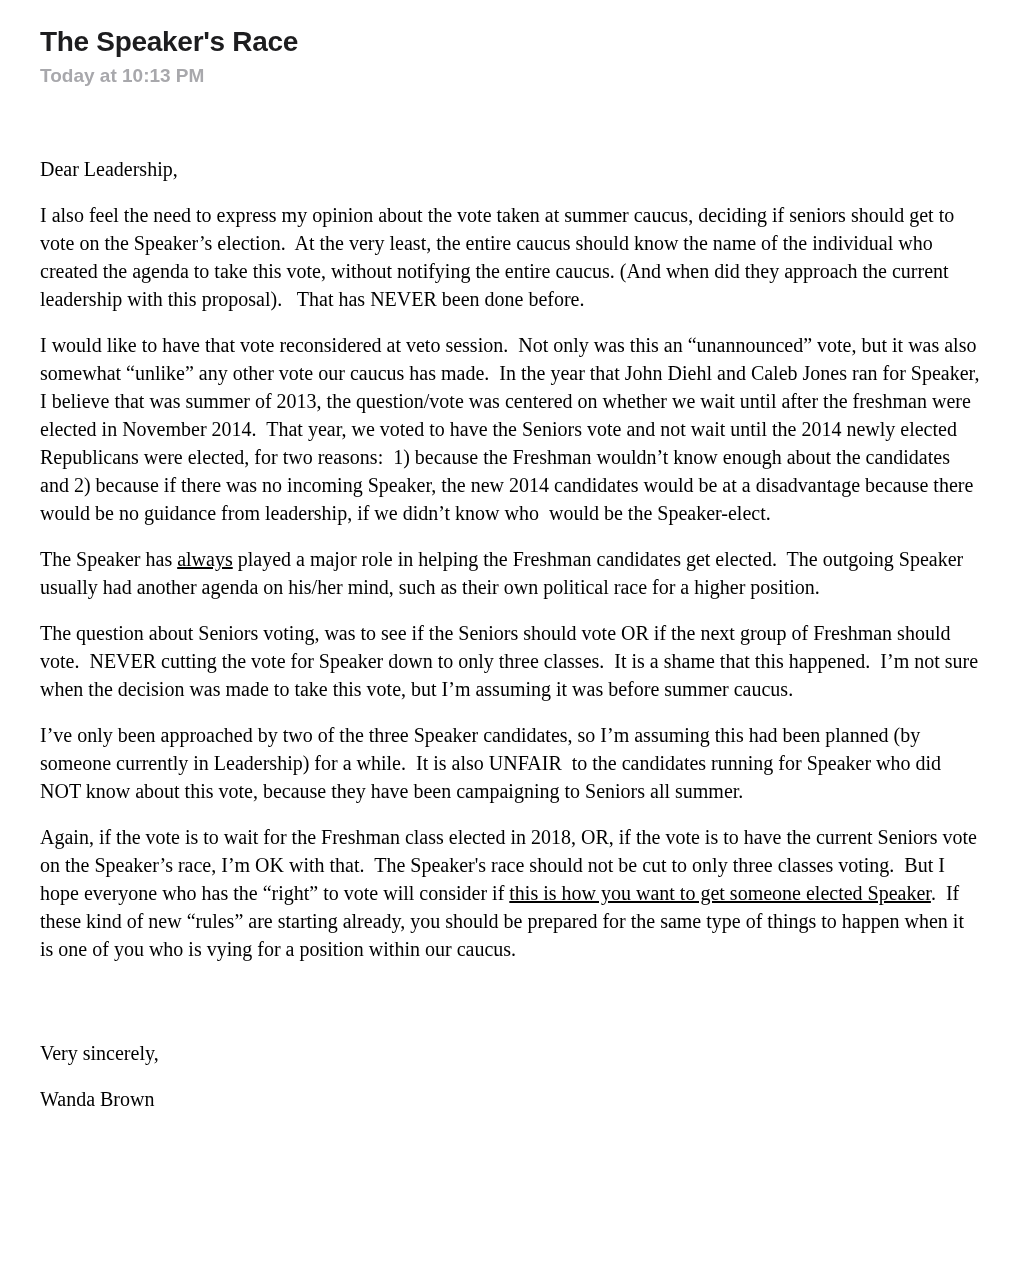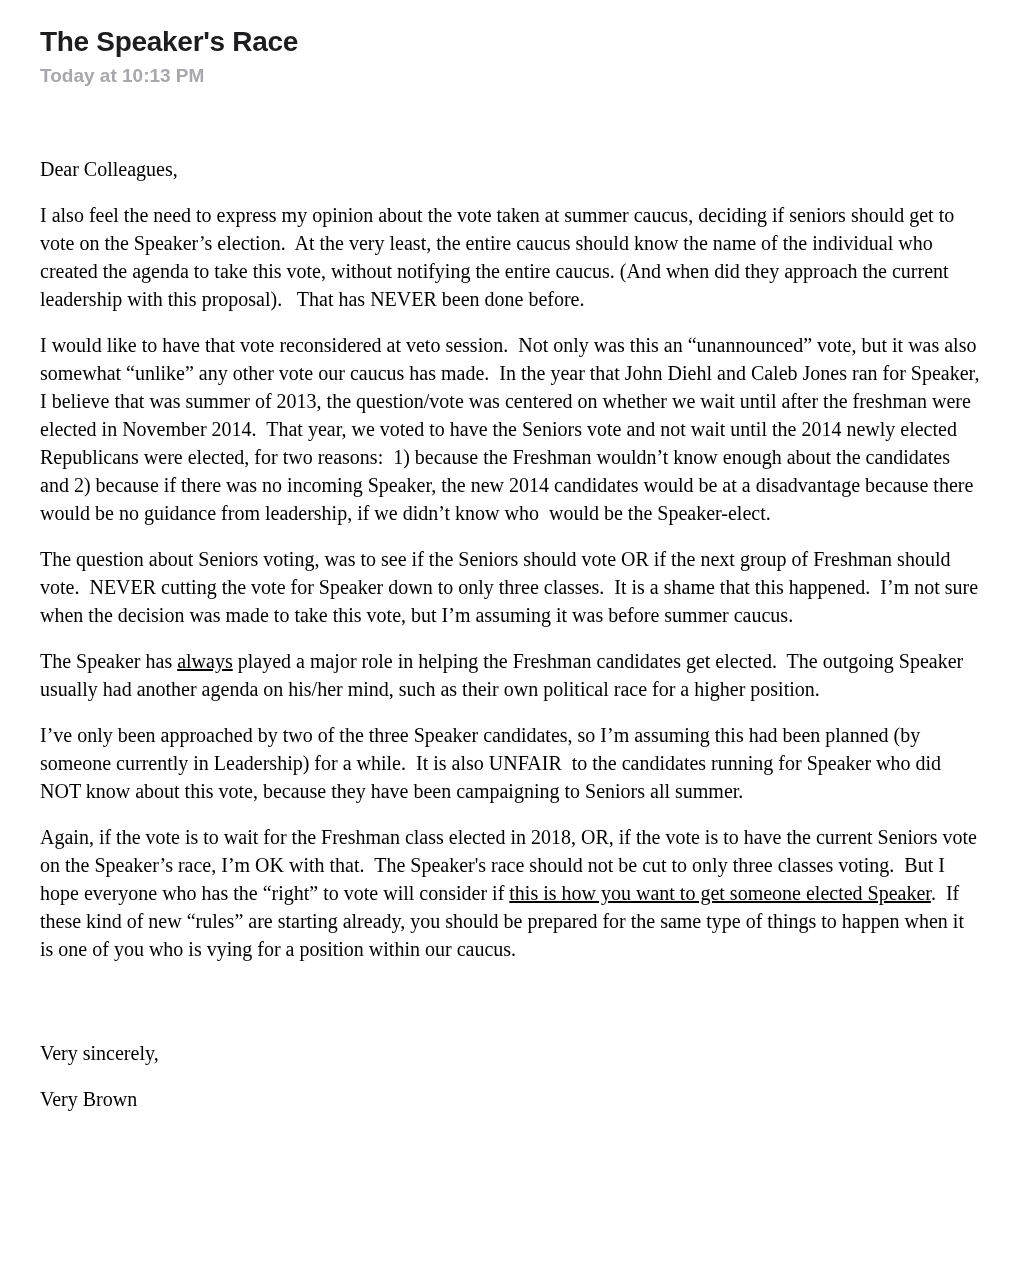--- a/index.html
+++ b/index.html
@@ -49,23 +49,23 @@
 </style>
 </head>
 <body>
 
 <div class="page">
   <header class="email-header">
     <h1>The Speaker's Race</h1>
     <div class="timestamp">Today at 10:13 PM</div>
   </header>
   <main class="email-body">
-      <p><span>Dear Colleagues,</span></p>
+      <p><span>Dear Leadership,</span></p>
       <p><span>I also feel the need to express my opinion about the vote taken at summer caucus, deciding if seniors should get to vote on the Speaker’s election.  At the very least, the entire caucus should know the name of the individual who created the agenda to take this vote, without notifying the entire caucus. (And when did they approach the current leadership with this proposal).   That has NEVER been done before.</span></p>
       <p><span>I would like to have that vote reconsidered at veto session.  Not only was this an “unannounced” vote, but it was also somewhat “unlike” any other vote our caucus has made.  In the year that John Diehl and Caleb Jones ran for Speaker, I believe that was summer of 2013, the question/vote was centered on whether we wait until after the freshman were elected in November 2014.  That year, we voted to have the Seniors vote and not wait until the 2014 newly elected Republicans were elected, for two reasons:  1) because the Freshman wouldn’t know enough about the candidates and 2) because if there was no incoming Speaker, the new 2014 candidates would be at a disadvantage because there would be no guidance from leadership, if we didn’t know who  would be the Speaker-elect.</span></p>
+      <p><span>The Speaker has </span><span class="underline">always</span><span> played a major role in helping the Freshman candidates get elected.  The outgoing Speaker usually had another agenda on his/her mind, such as their own political race for a higher position.</span></p>
       <p><span>The question about Seniors voting, was to see if the Seniors should vote OR if the next group of Freshman should vote.  NEVER cutting the vote for Speaker down to only three classes.  It is a shame that this happened.  I’m not sure when the decision was made to take this vote, but I’m assuming it was before summer caucus.</span></p>
-      <p><span>The Speaker has </span><span class="underline">always</span><span> played a major role in helping the Freshman candidates get elected.  The outgoing Speaker usually had another agenda on his/her mind, such as their own political race for a higher position.</span></p>
       <p><span>I’ve only been approached by two of the three Speaker candidates, so I’m assuming this had been planned (by someone currently in Leadership) for a while.  It is also UNFAIR  to the candidates running for Speaker who did NOT know about this vote, because they have been campaigning to Seniors all summer.</span></p>
       <p><span>Again, if the vote is to wait for the Freshman class elected in 2018, OR, if the vote is to have the current Seniors vote on the Speaker’s race, I’m OK with that.  The Speaker's race should not be cut to only three classes voting.  But I hope everyone who has the “right” to vote will consider if </span><span class="underline">this is how you want to get someone elected Speaker</span><span>.  If these kind of new “rules” are starting already, you should be prepared for the same type of things to happen when it is one of you who is vying for a position within our caucus.</span></p>
       <p class="gap-before"><span>Very sincerely,</span></p>
-      <p><span>Very Brown</span></p>
+      <p><span>Wanda Brown</span></p>
     </main>
 </div>
 
 </body></html>

